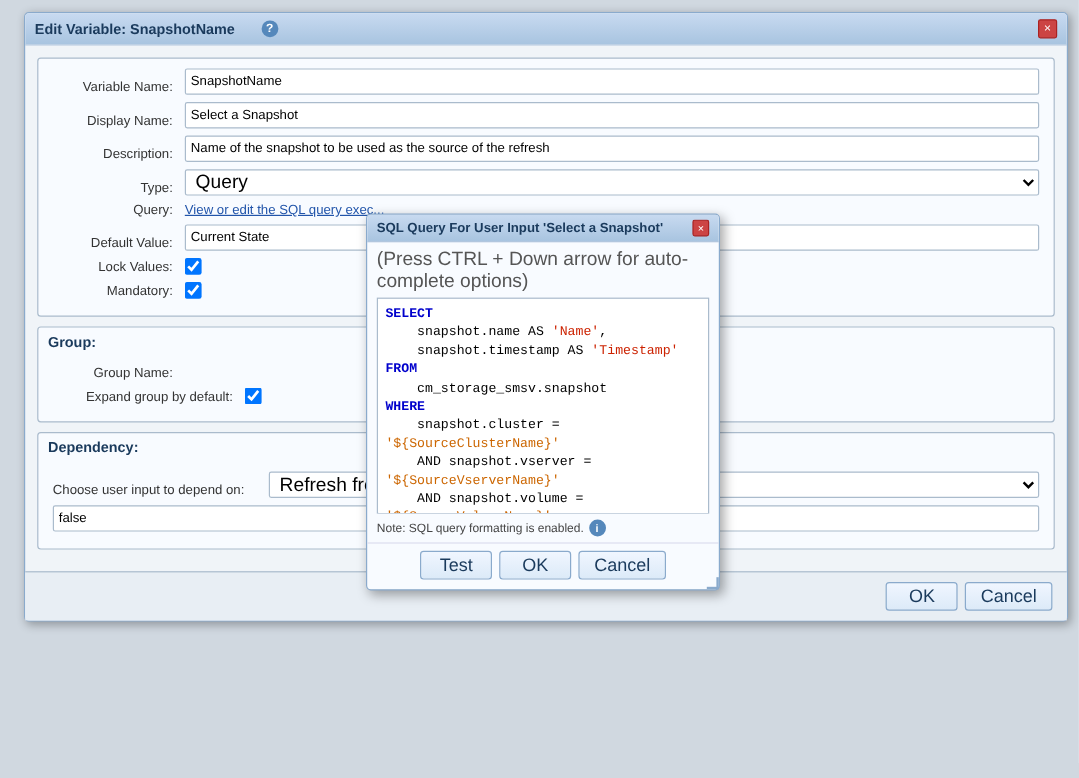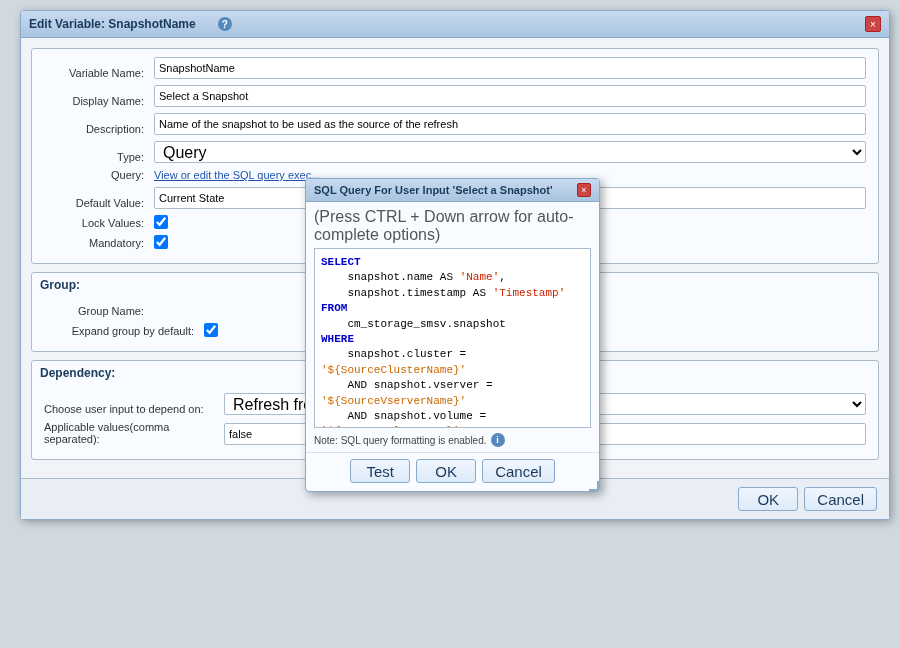--- a/index.html
+++ b/index.html
@@ -356,21 +356,20 @@
       <div class="section-content">
 
         <div class="form-row">
           <div class="form-label" style="width:180px;text-align:left;">Choose user input to depend on:</div>
           <select class="form-select">
             <option>Refresh from current state?</option>
           </select>
         </div>
 
         <div class="form-row">
-          <div class="form-label" style="width:180px;text-align:left;">Applicable values(comma separated):</div>
           <input class="form-input" type="text" value="false" style="">
         </div>
 
       </div>
     </div>
 
   </div>
 
   <div class="dialog-footer">
     <button class="btn">OK</button>

